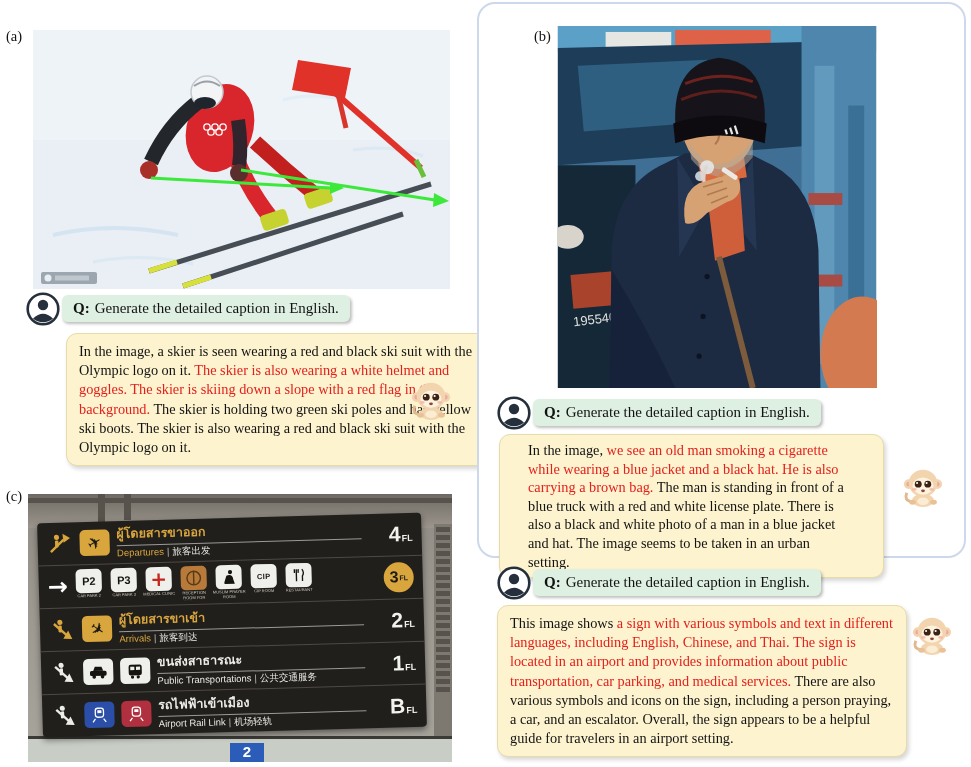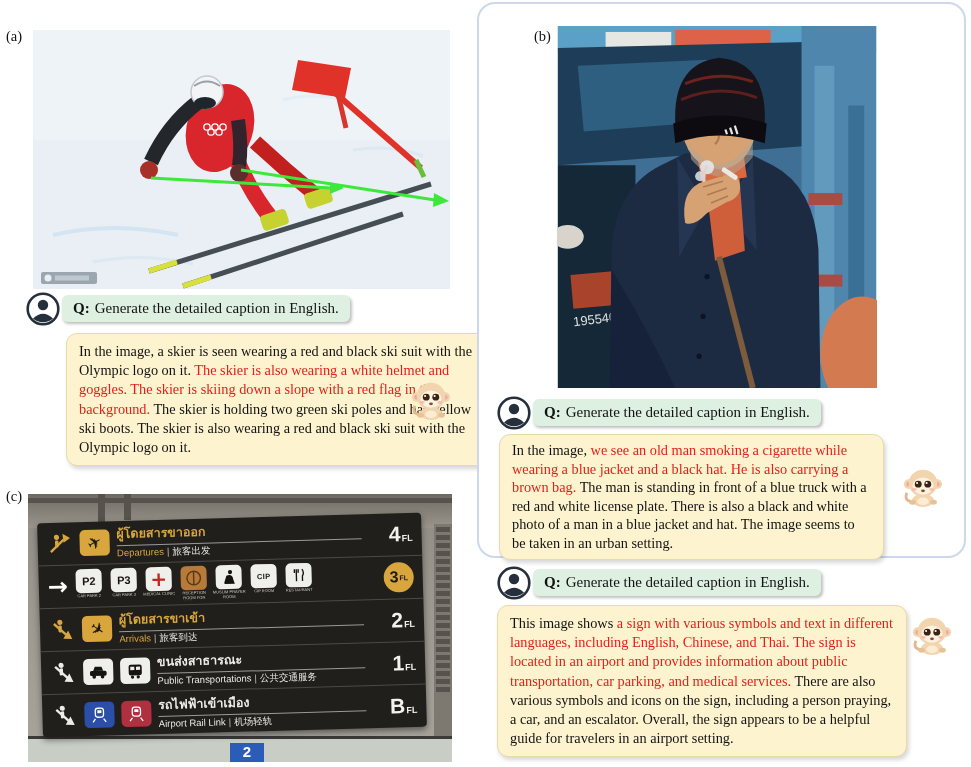--- a/index.html
+++ b/index.html
@@ -24,21 +24,21 @@
     box-shadow:1.5px 2px 3px rgba(0,0,0,.25);}
   .q-bubble b{margin-right:5px;}
 
   
   .answer{position:absolute;background:var(--answer-bubble-yellow);
     border:1px solid var(--answer-border);border-radius:11px;
     box-shadow:2px 3px 4px rgba(0,0,0,.16);
     font-size:14.3px;line-height:19.2px;}
   .answer p{padding:8px 12px;}
   .answer-b{line-height:18.6px;}
-  .answer-b p{padding:6px 12px;}
+  .answer-b p{padding:6px 28px;}
   .seg-red{color:var(--hallucination-red);}
   .monkey{position:absolute;width:42px;height:42px;}
 
   
   .right-card{position:absolute;left:477px;top:2px;width:489px;height:556px;
     background:#fff;border:2px solid var(--card-border);border-radius:18px;}
 
   
   .sign-scene{position:absolute;left:28px;top:494px;width:424px;height:268px;
     background:linear-gradient(#8f8b84,#9b978f 35%,#a8a59d);overflow:hidden;

